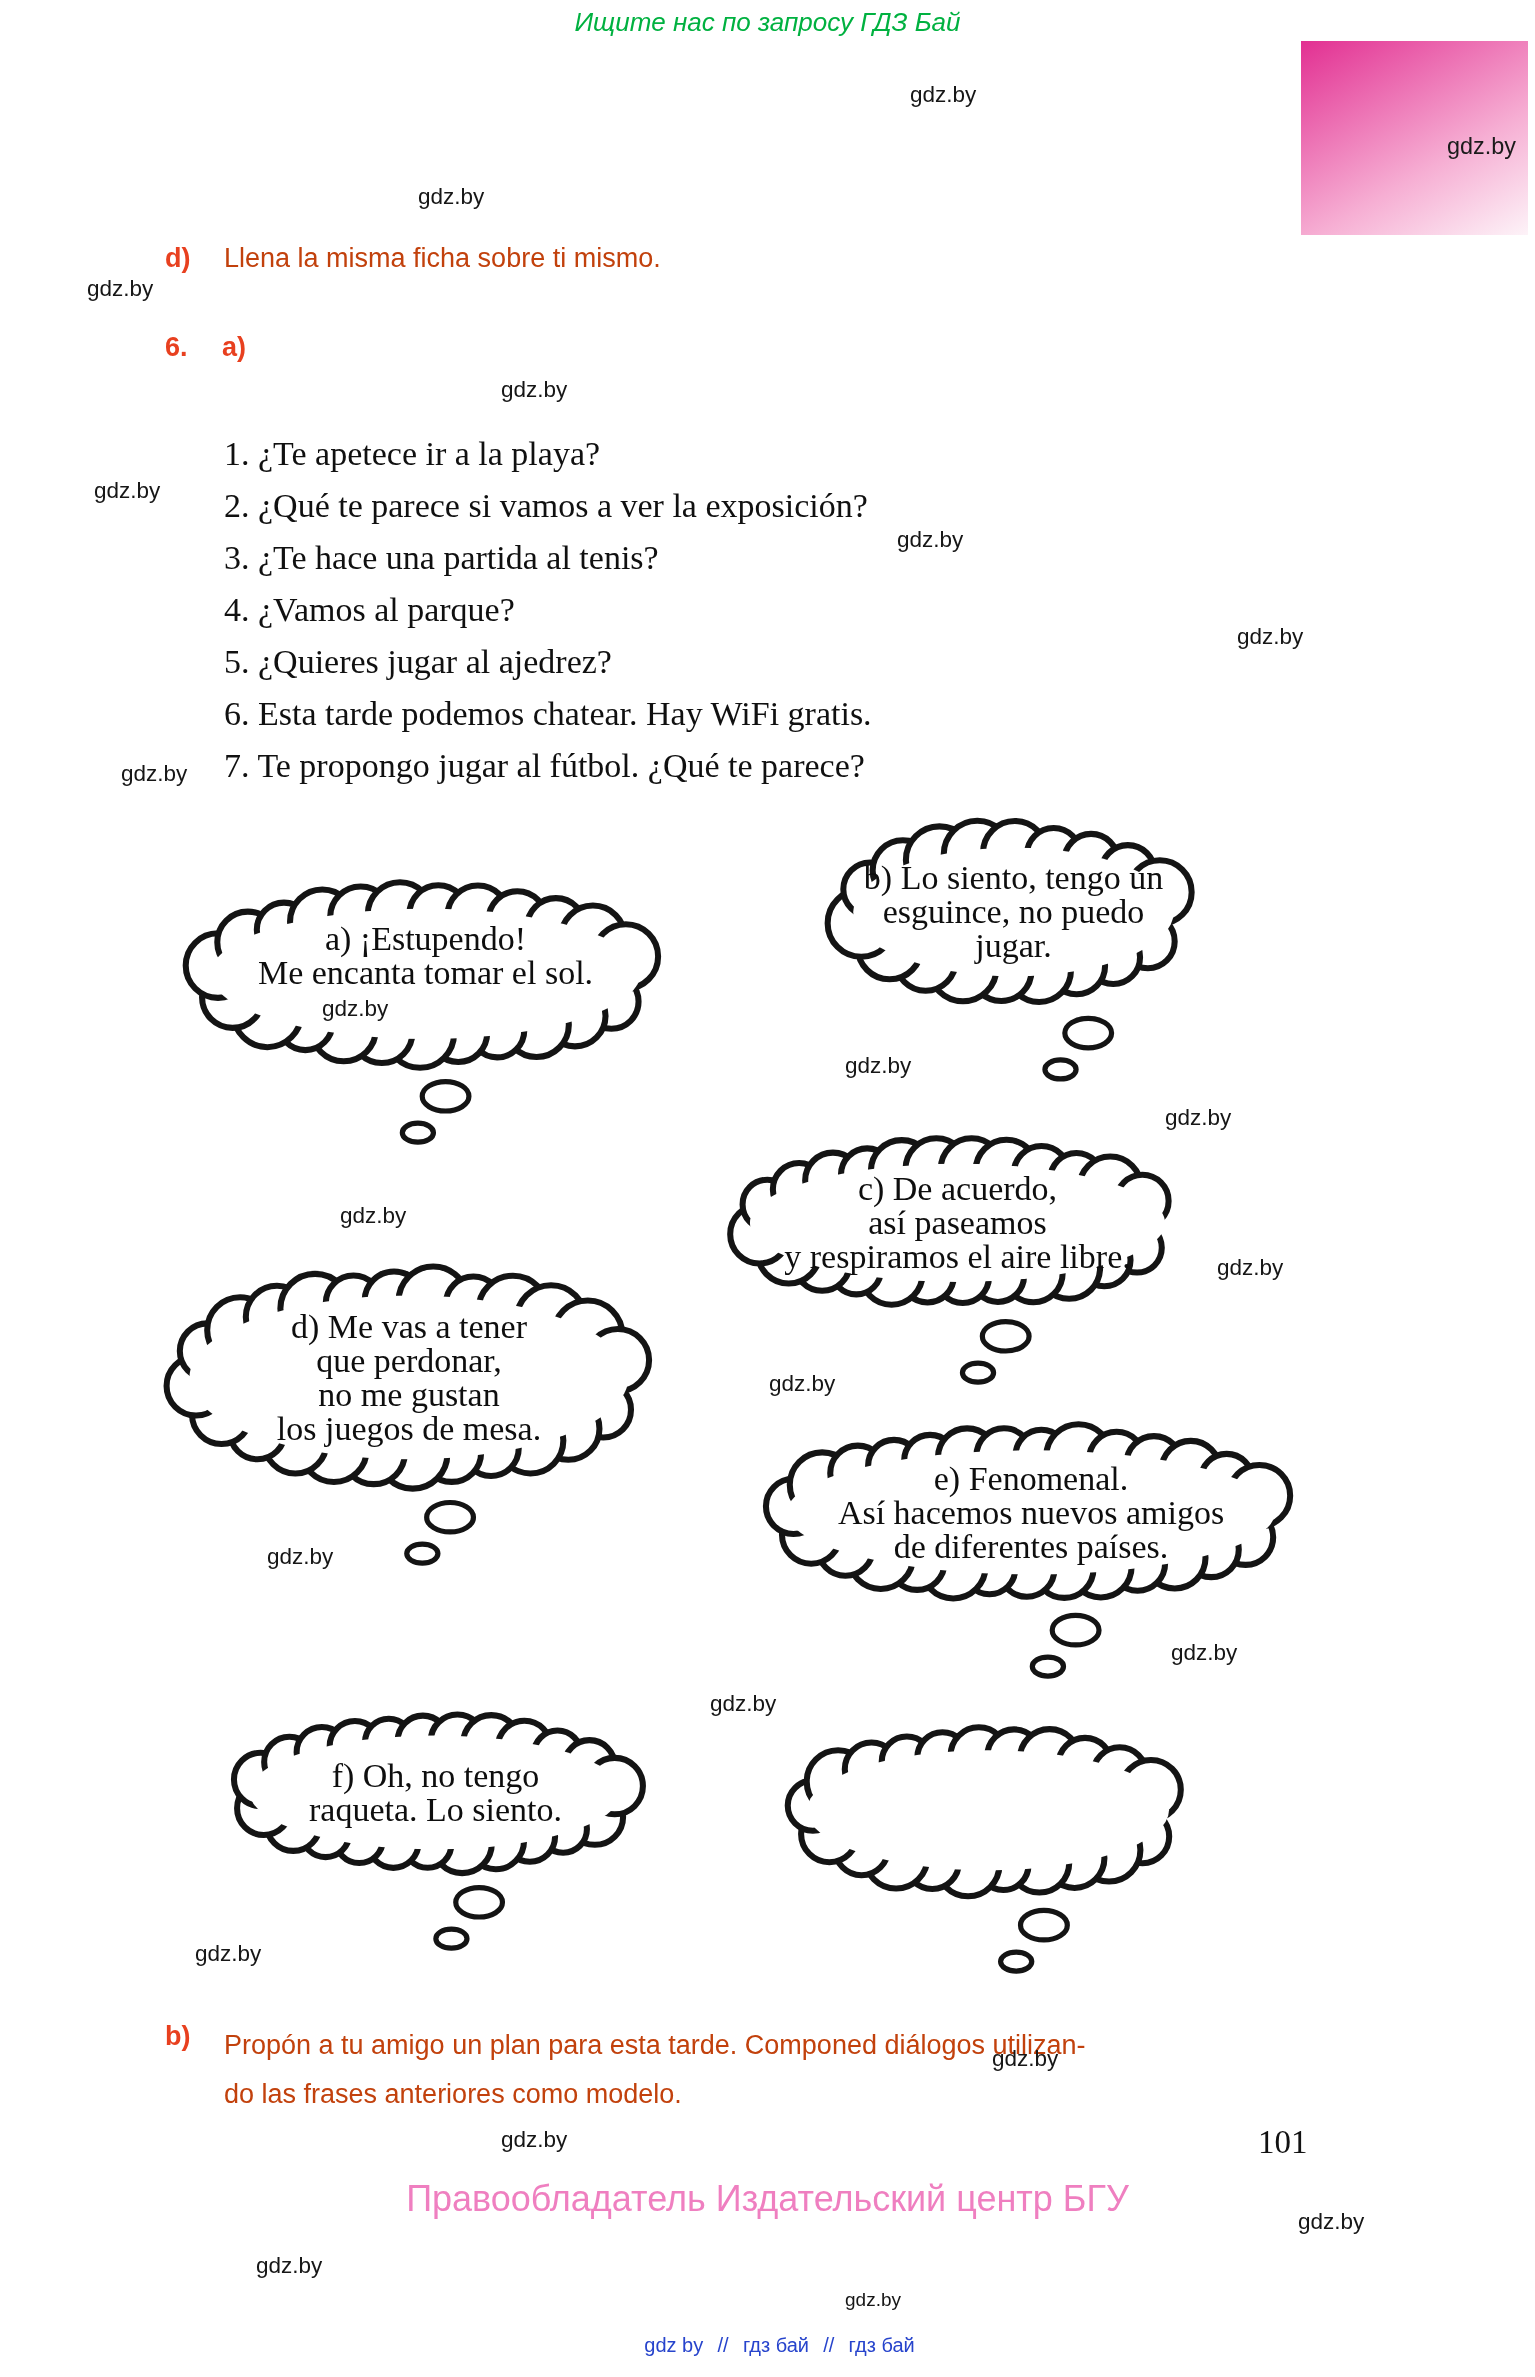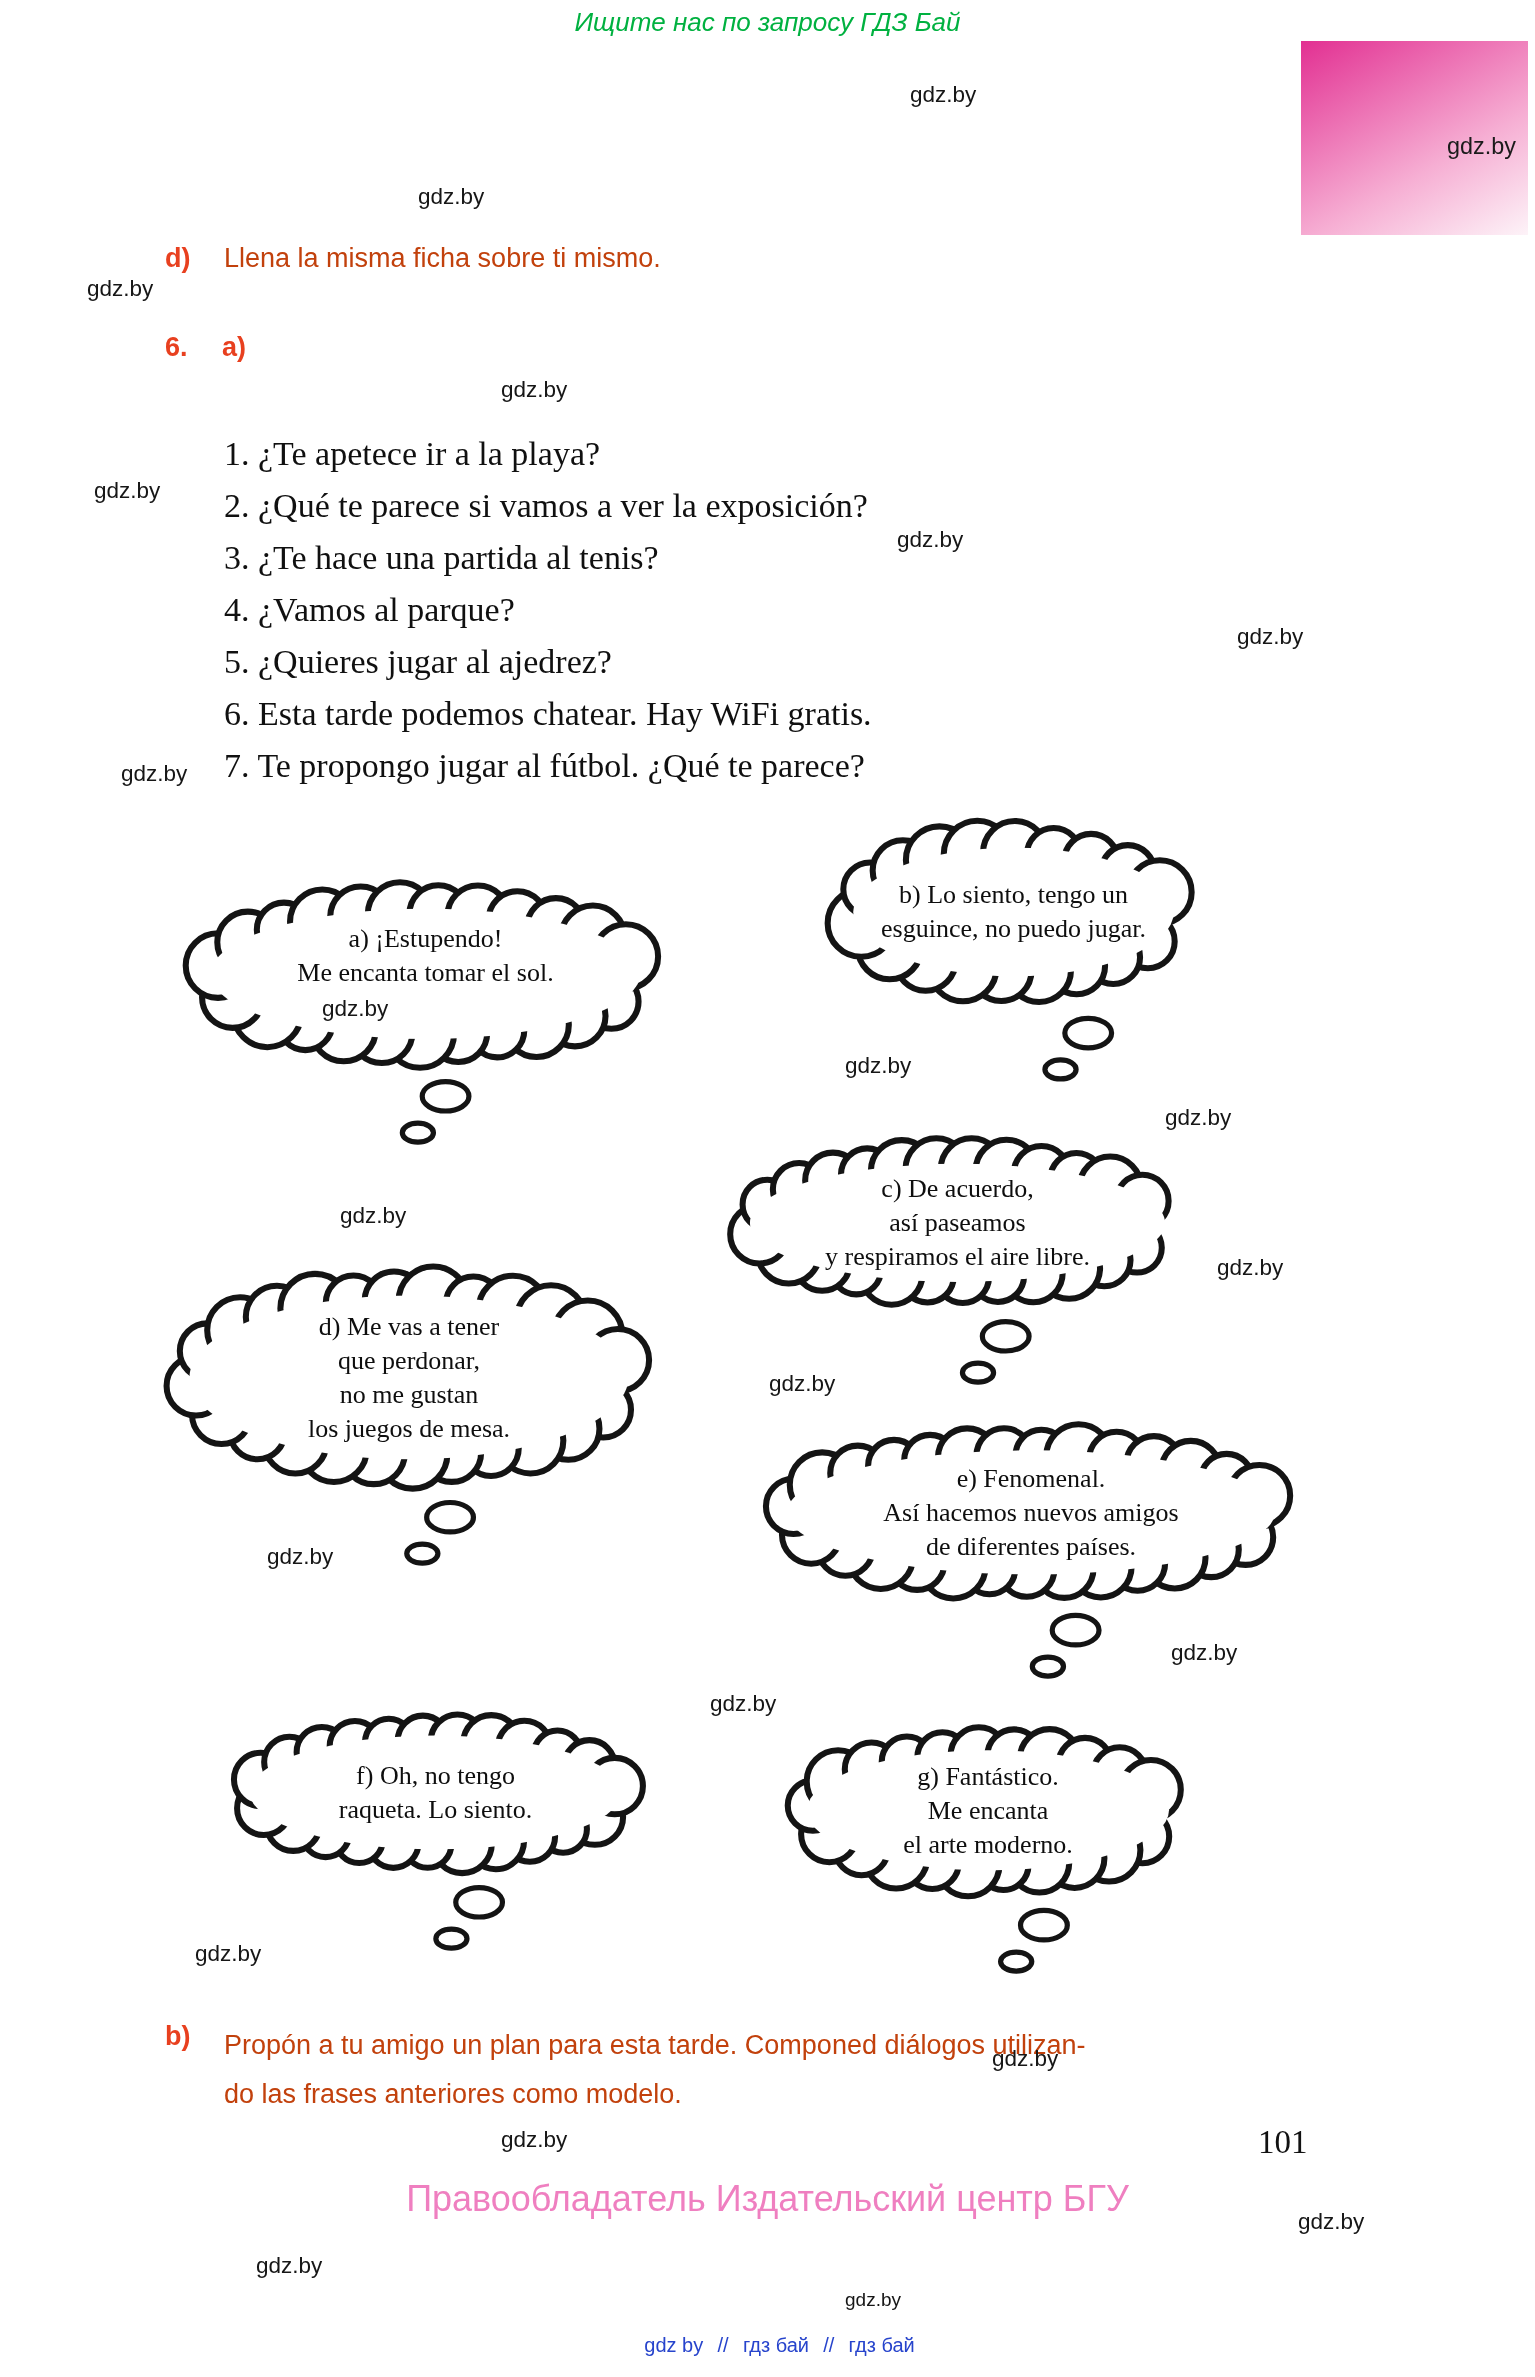--- a/index.html
+++ b/index.html
@@ -23,21 +23,21 @@
   .multiline { white-space:pre-line; line-height:49px; }
 
   .questions { position:absolute; left:224px; top:428px; font-size:34px; line-height:52px; color:#101010; }
 
   .cloud { position:absolute; }
   .cloud-svg { position:absolute; left:0; top:0; width:100%; height:100%; }
   .cb  { fill:#fff; stroke:#141414; stroke-width:7; }
   .cb2 { fill:#fff; stroke:#141414; stroke-width:6; }
   .cloud-text { position:absolute; left:26px; right:26px; top:0; height:calc(100% - 82px);
     display:flex; align-items:center; justify-content:center; text-align:center;
-    white-space:pre-line; font-size:26px; line-height:34px; color:#0e0e0e; }
+    white-space:pre-line; font-size:34px; line-height:34px; color:#0e0e0e; }
 
   .pagenum { position:absolute; left:1258px; top:2124px; font-size:33px; color:#111; }
   .publisher { position:absolute; left:0; right:0; top:2178px; text-align:center;
     font-family:"Liberation Sans","DejaVu Sans",sans-serif; font-size:36px; color:var(--pink); }
 
   .footer { position:absolute; left:0; right:0; top:2334px; text-align:center;
     font-family:"Liberation Sans","DejaVu Sans",sans-serif; font-size:20px; color:var(--blue);margin-left:24px; }
   .fsep { margin:0 8.7px; }
   .flink { cursor:pointer; }
 
@@ -296,23 +296,20 @@
         <circle class="cb" cx="237.4" cy="43.3" r="32.6"></circle>
         <circle class="cb" cx="278.0" cy="43.9" r="30.8"></circle>
         <circle class="cb" cx="319.0" cy="47.2" r="34.4"></circle>
         <circle class="cb" cx="359.9" cy="53.7" r="30.8"></circle>
         <circle class="cb" cx="399.9" cy="64.6" r="30.8"></circle>
         <circle class="cb" cx="436.0" cy="82.8" r="34.4"></circle>
         <ellipse cx="248" cy="106.5" rx="208.8" ry="69.3" fill="#fff" stroke="none"></ellipse>
         <ellipse class="cb2" cx="312.5" cy="239" rx="27" ry="17"></ellipse>
         <ellipse class="cb2" cx="280.5" cy="281" rx="18" ry="11"></ellipse>
       </svg>
-    <div class="cloud-text">g) Fantástico.
-Me encanta
-el arte moderno.</div>
   </div>
 
   <span class="marker sans" style="left:165px;top:2021px">b)</span>
   <div class="extext sans multiline" style="left:224px;top:2021px;width:1118px">Propón a tu amigo un plan para esta tarde. Componed diálogos utilizan-
 do las frases anteriores como modelo.</div>
 
   <div class="pagenum">101</div>
   <div class="publisher">Правообладатель Издательский центр БГУ</div>
 
   <div class="footer">

